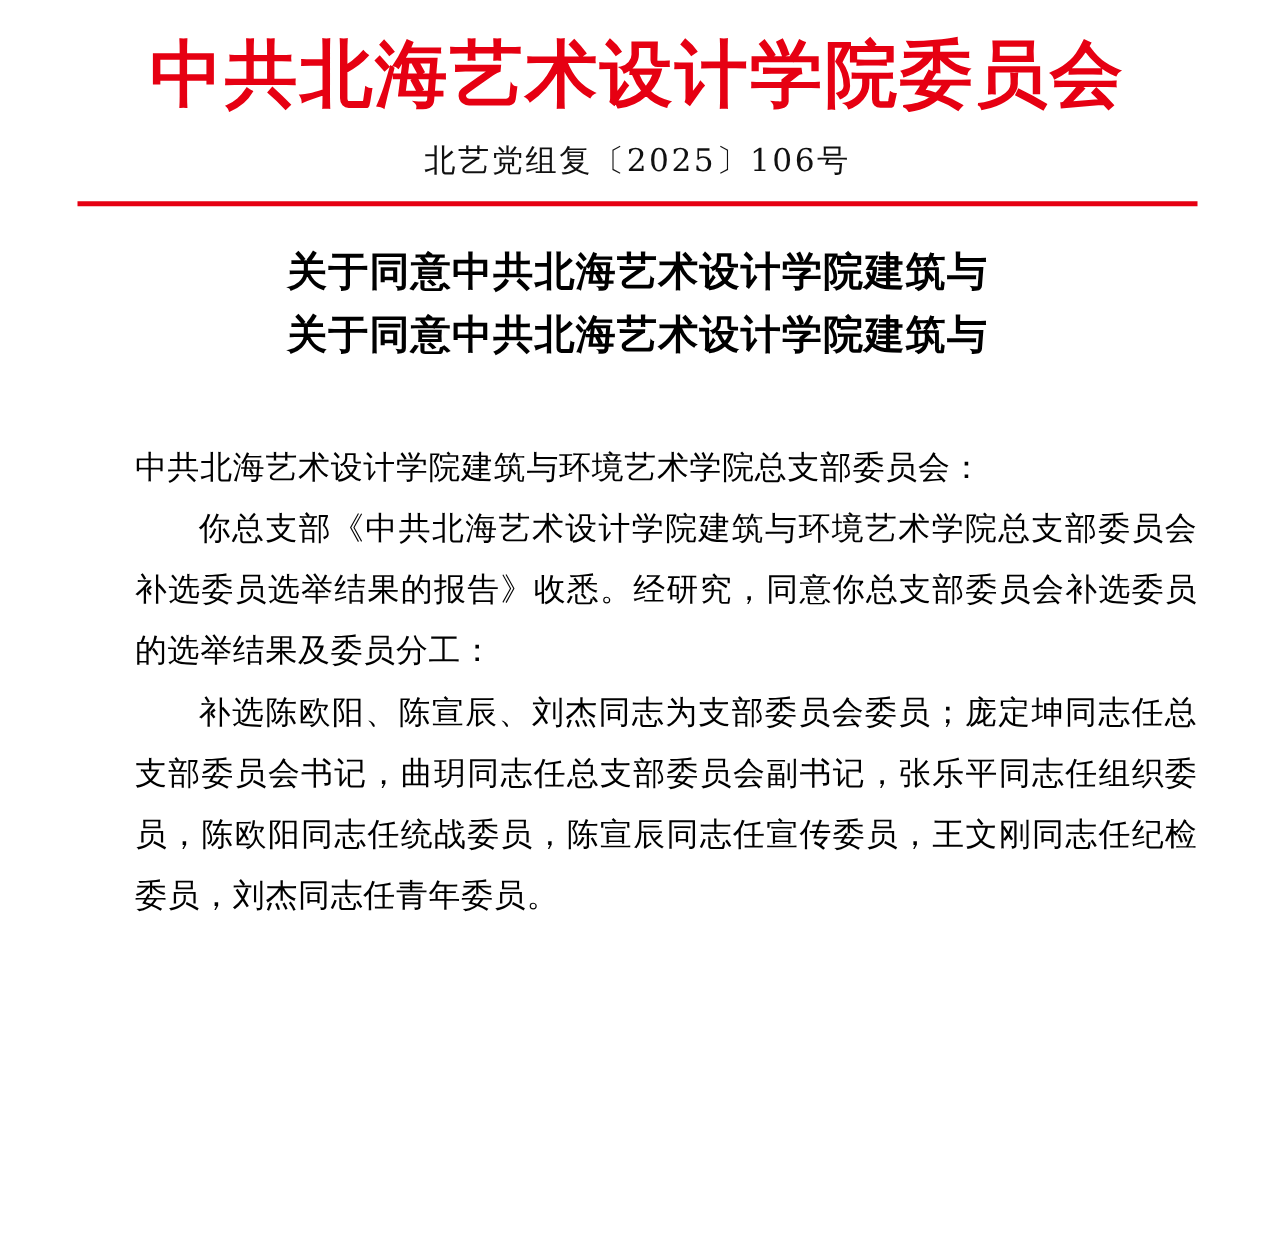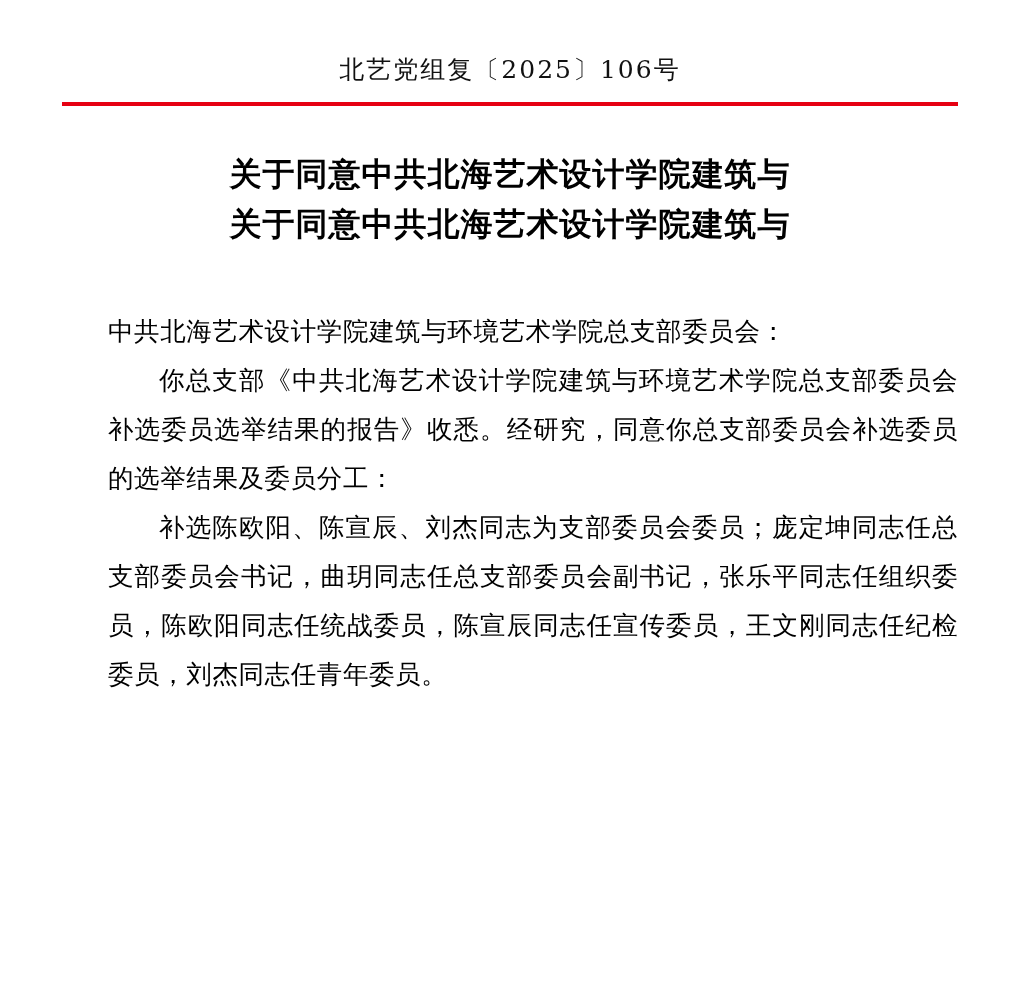--- a/index.html
+++ b/index.html
@@ -29,36 +29,36 @@
     line-height: 1.0;
     letter-spacing: 2px;
     padding-top: 30px;
     white-space: nowrap;
     font-family: "DejaVu Serif", "Liberation Serif", serif;
   }
   .docnum {
     text-align: center;
     font-size: 25px;
     letter-spacing: 2px;
-    margin-top: 53px;
+    margin-top: 24px;
     color: #111;
   }
   .redline {
     height: 4px;
     background: #e60012;
     margin-top: 16px;
     width: 100%;
   }
   .title {
     text-align: center;
     font-weight: bold;
     font-size: 32px;
     line-height: 1.55;
     letter-spacing: 1px;
-    margin-top: 44px;
+    margin-top: 28px;
     color: #000;
   }
   .title .tline { display: block; }
   .body-text {
     margin-top: 58px;
     font-size: 25.5px;
     line-height: 1.92;
     letter-spacing: 0.6px;
     color: #000;
     margin-left: 46px;
@@ -70,20 +70,21 @@
   }
   .indent {
     text-indent: 2em;
   }
 </style>
 </head>
 <body>
 
 <div class="doc">
 
+  <div class="masthead">中共北海艺术设计学院委员会</div>
 
   <div class="docnum">北艺党组复〔2025〕106号</div>
 
   <div class="redline"></div>
 
   <div class="title">
     <span class="tline">关于同意中共北海艺术设计学院建筑与</span>
     <span class="tline">关于同意中共北海艺术设计学院建筑与</span>
   </div>
 

